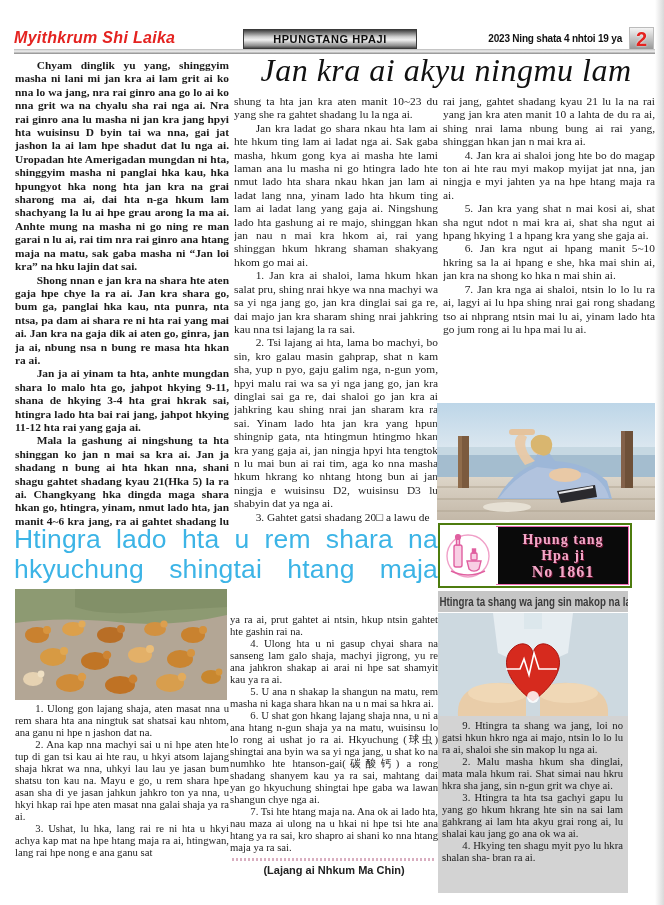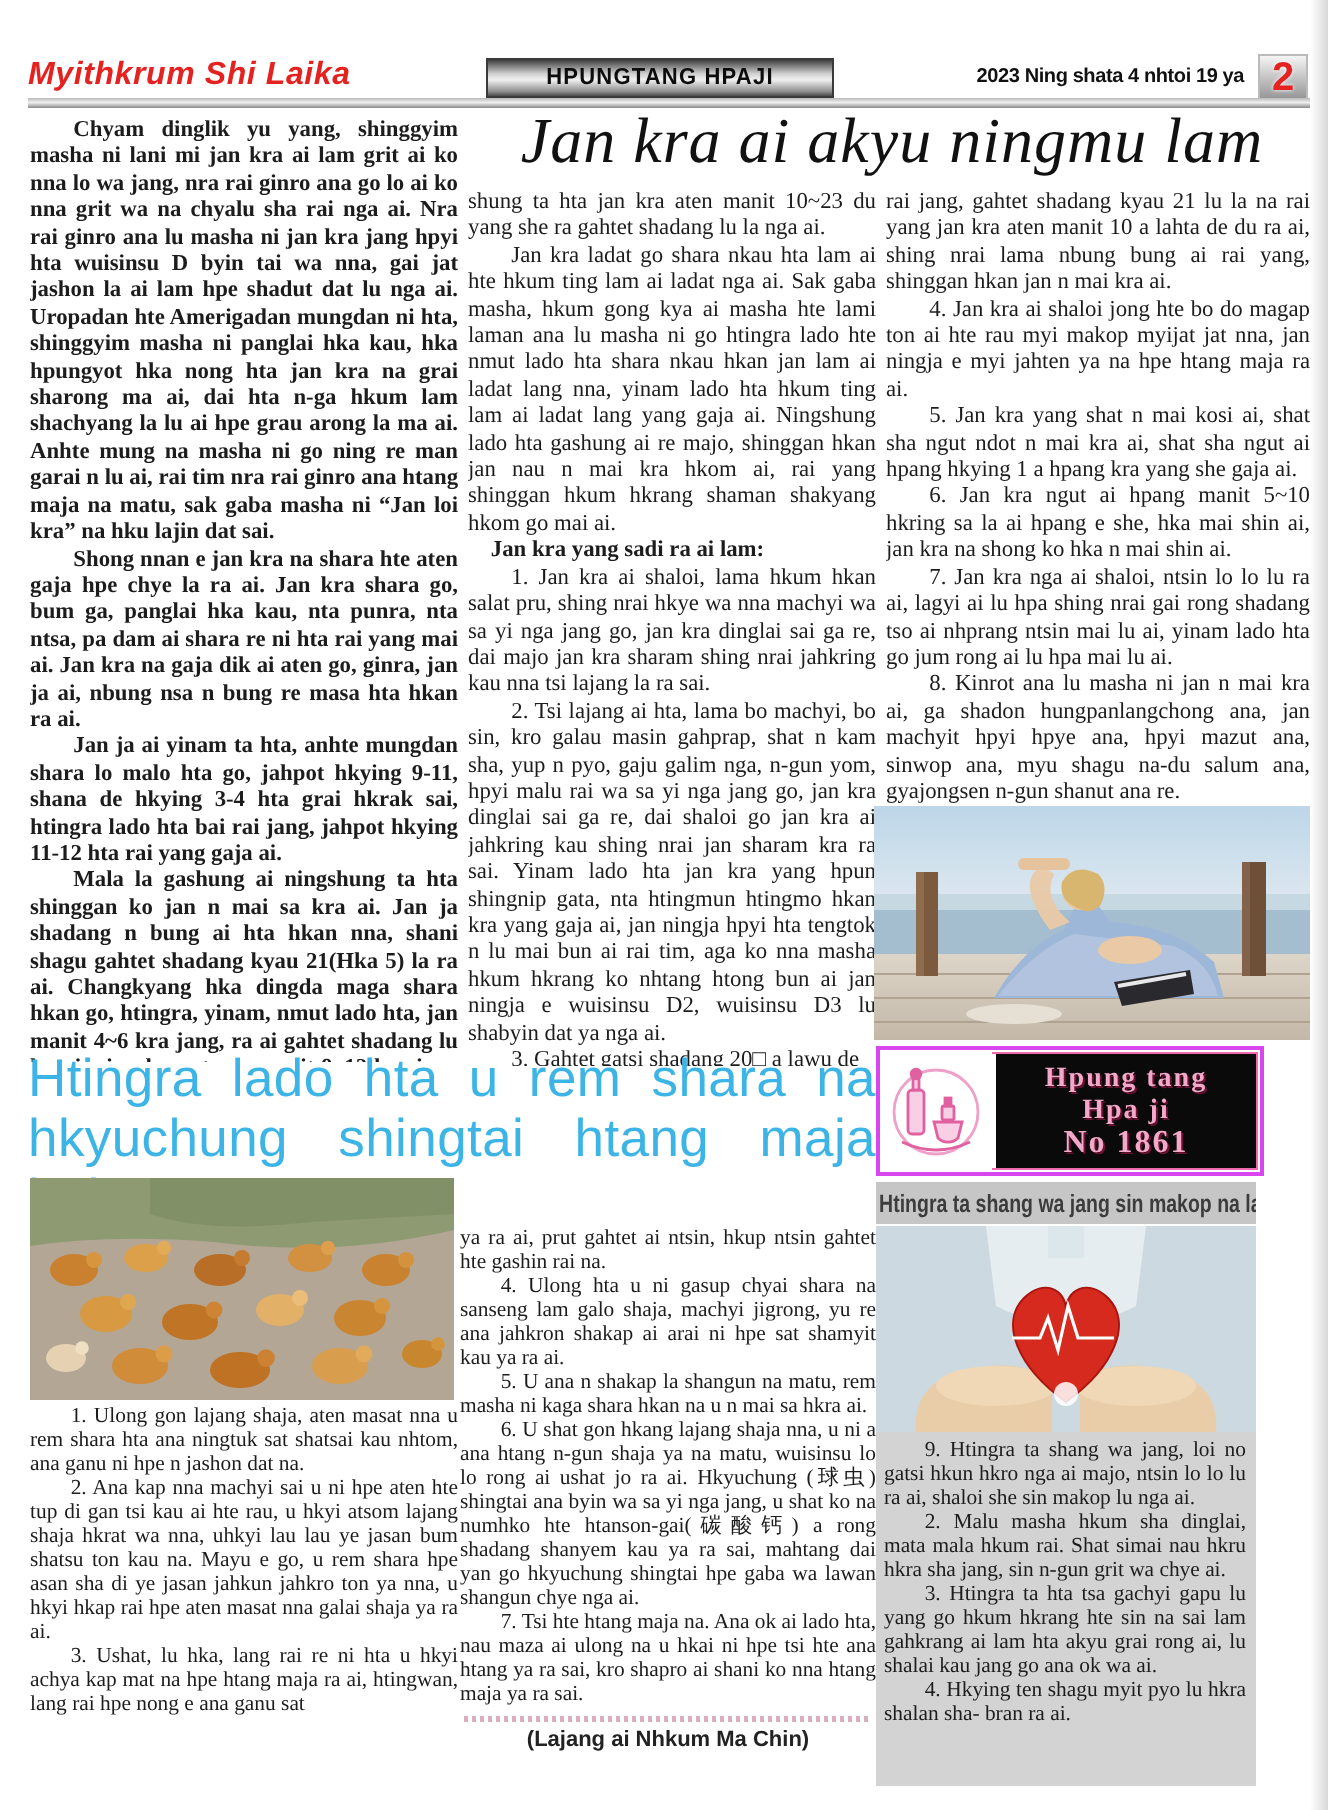--- a/index.html
+++ b/index.html
@@ -38,21 +38,21 @@
   .col1{left:15px;top:59px;width:214px;height:472px;font-weight:bold;}
   .col2{left:234px;top:95px;width:204px;height:438px;}
   .col3{left:443px;top:95px;width:212px;height:308px;}
   
   .photo{position:absolute;display:block;}
   .photo-woman{left:437px;top:403px;}
   .photo-heart{left:438px;top:613px;}
   .photo-chicken{left:15px;top:589px;}
   
   .ad-box{position:absolute;left:438px;top:523px;width:190px;height:61px;background:#fff;
-        border:2px solid #d946ef;box-shadow:inset 0 0 0 1px #fff,inset 0 0 0 2px #f06ab0;
+        border:2px solid #4d7c0f;box-shadow:inset 0 0 0 1px #fff,inset 0 0 0 2px #f06ab0;
         display:flex;align-items:stretch;}
   .ad-icon{width:56px;display:flex;align-items:center;justify-content:center;background:#fff;}
   .ad-black{flex:1;background:#0a0a0a;margin:2px;display:flex;flex-direction:column;
         align-items:center;justify-content:center;gap:1px;}
   .ad-black div{font-family:"Liberation Serif",serif;font-weight:bold;color:#f2a8c8;
         font-size:14px;line-height:15px;text-shadow:1px 1px 0 #6b1030;letter-spacing:1px;}
   .ad-black .ad-no{font-size:16px;}
   
   .heart-bar{position:absolute;left:438px;top:591px;width:190px;height:21px;background:#c6c6c6;
         display:flex;align-items:center;overflow:hidden;}
@@ -89,33 +89,31 @@
   <div class="col col1 top-text">
     <p class="indent">Chyam dinglik yu yang, shinggyim masha ni lani mi jan kra ai lam grit ai ko nna lo wa jang, nra rai ginro ana go lo ai ko nna grit wa na chyalu sha rai nga ai. Nra rai ginro ana lu masha ni jan kra jang hpyi hta wuisinsu D byin tai wa nna, gai jat jashon la ai lam hpe shadut dat lu nga ai. Uropadan hte Amerigadan mungdan ni hta, shinggyim masha ni panglai hka kau, hka hpungyot hka nong hta jan kra na grai sharong ma ai, dai hta n-ga hkum lam shachyang la lu ai hpe grau arong la ma ai. Anhte mung na masha ni go ning re man garai n lu ai, rai tim nra rai ginro ana htang maja na matu, sak gaba masha ni “Jan loi kra” na hku lajin dat sai.</p>
     <p class="indent">Shong nnan e jan kra na shara hte aten gaja hpe chye la ra ai. Jan kra shara go, bum ga, panglai hka kau, nta punra, nta ntsa, pa dam ai shara re ni hta rai yang mai ai. Jan kra na gaja dik ai aten go, ginra, jan ja ai, nbung nsa  n bung re masa hta hkan ra ai.</p>
     <p class="indent">Jan ja ai yinam ta hta, anhte mungdan shara lo malo hta go, jahpot hkying 9-11, shana de hkying 3-4 hta grai hkrak sai, htingra lado hta bai rai jang, jahpot hkying 11-12 hta rai yang gaja ai.</p>
     <p class="indent">Mala la gashung ai ningshung ta hta shinggan ko jan n mai sa kra ai. Jan ja shadang n bung ai hta hkan nna, shani shagu gahtet shadang kyau 21(Hka 5) la ra ai. Changkyang hka dingda maga shara hkan go, htingra, yinam, nmut lado hta, jan manit 4~6 kra jang, ra ai gahtet shadang lu la sai, ningshung ta go manit 8~12 kra jang she ra ai gahtet shadang lu la ai. Changkyang hka a dingdung maga shara ni hkan go ning-</p>
   </div>
 
   <div class="col col2 top-text">
     <p class="noindent">shung ta hta jan kra aten manit 10~23 du yang she ra gahtet shadang lu la nga ai.</p>
     <p class="indent">Jan kra ladat go shara nkau hta lam ai hte hkum ting lam ai ladat nga ai. Sak gaba masha, hkum gong kya ai masha hte lami laman ana lu masha ni go htingra lado hte nmut lado hta shara nkau hkan jan lam ai ladat lang nna, yinam lado hta hkum ting lam ai ladat lang yang gaja ai. Ningshung lado hta gashung ai re majo, shinggan hkan jan nau n mai kra hkom ai, rai yang shinggan hkum hkrang shaman shakyang hkom go mai ai.</p>
-    <p class="subhead">Jan kra yang sadi ra ai lam:</p>
     <p class="indent">1. Jan kra ai shaloi, lama hkum hkan salat pru, shing nrai hkye wa nna machyi wa sa yi nga jang go, jan kra dinglai sai ga re, dai majo jan kra sharam shing nrai jahkring kau nna tsi lajang la ra sai.</p>
     <p class="indent">2. Tsi lajang ai hta, lama bo machyi, bo sin, kro galau masin gahprap, shat n kam sha, yup n pyo, gaju galim nga, n-gun yom, hpyi malu rai wa sa yi nga jang go, jan kra dinglai sai ga re, dai shaloi go jan kra ai jahkring kau shing nrai jan sharam kra ra sai. Yinam lado hta jan kra yang hpun shingnip gata, nta htingmun htingmo hkan kra yang gaja ai, jan ningja hpyi hta tengtok n lu mai bun ai rai tim, aga ko nna masha hkum hkrang ko nhtang htong bun ai jan ningja e wuisinsu D2, wuisinsu D3 lu shabyin dat ya nga ai.</p>
     <p class="indent">3. Gahtet gatsi shadang 20□ a lawu de</p>
   </div>
 
   <div class="col col3 top-text">
     <p class="noindent">rai jang, gahtet shadang kyau 21 lu la na rai yang jan kra aten manit 10 a lahta de du ra ai, shing nrai lama nbung bung ai rai yang, shinggan hkan jan n mai kra ai.</p>
     <p class="indent">4. Jan kra ai shaloi jong hte bo do magap ton ai hte rau myi makop myijat jat nna, jan ningja e myi jahten ya na hpe htang maja ra ai.</p>
     <p class="indent">5. Jan kra yang shat n mai kosi ai, shat sha ngut ndot n mai kra ai, shat sha ngut ai hpang hkying 1 a hpang kra yang she gaja ai.</p>
     <p class="indent">6. Jan kra ngut ai hpang manit 5~10 hkring sa la ai hpang e she, hka mai shin ai, jan kra na shong ko hka n mai shin ai.</p>
     <p class="indent">7. Jan kra nga ai shaloi, ntsin lo lo lu ra ai, lagyi ai lu hpa shing nrai gai rong shadang tso ai nhprang ntsin mai lu ai, yinam lado hta go jum rong ai lu hpa mai lu ai.</p>
-    <p class="indent">8. Kinrot ana lu masha ni jan n mai kra ai, ga shadon hungpanlangchong ana, jan machyit hpyi hpye ana, hpyi mazut ana, sinwop ana, myu shagu na-du salum ana, gyajongsen n-gun shanut ana re.</p>
   </div>
 
   <svg class="photo photo-woman" width="218" height="117" viewBox="0 0 218 117">
     <defs>
       <linearGradient id="sky" x1="0" y1="0" x2="0" y2="1">
         <stop offset="0" stop-color="#bdd6e8"></stop>
           <stop offset="1" stop-color="#e6edf2"></stop>
       </linearGradient>
       <linearGradient id="dock" x1="0" y1="0" x2="0" y2="1">
         <stop offset="0" stop-color="#ddd5c8"></stop>

